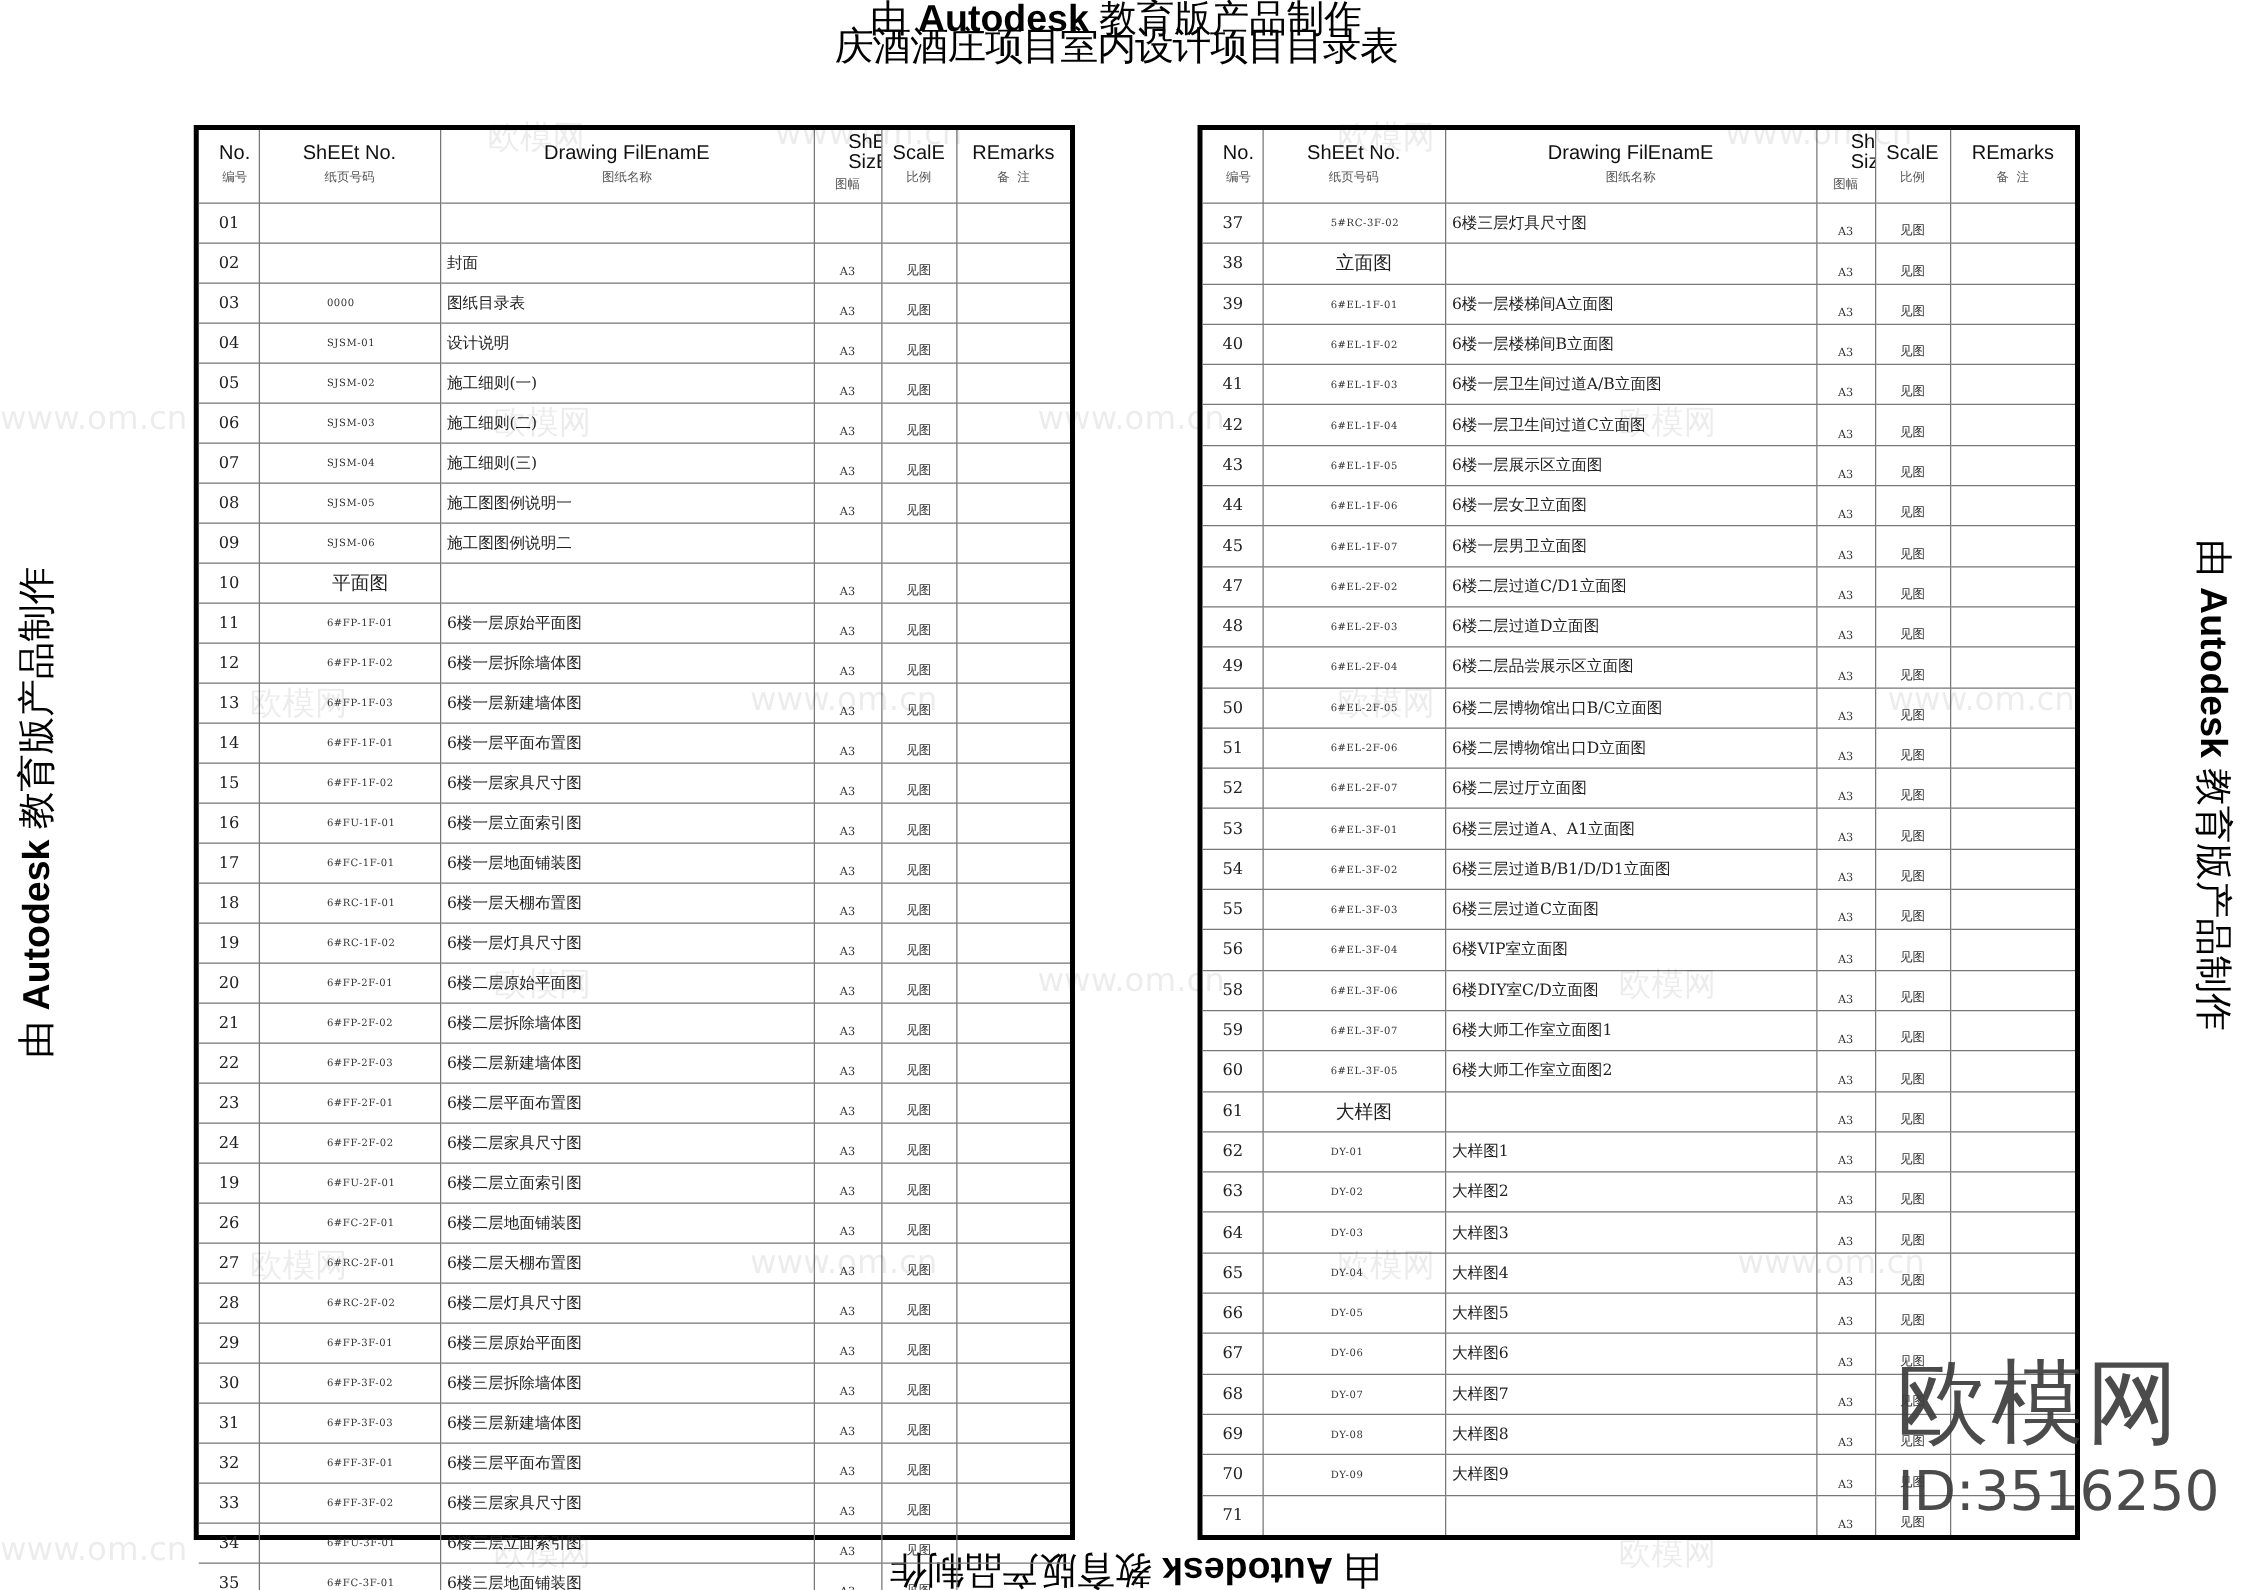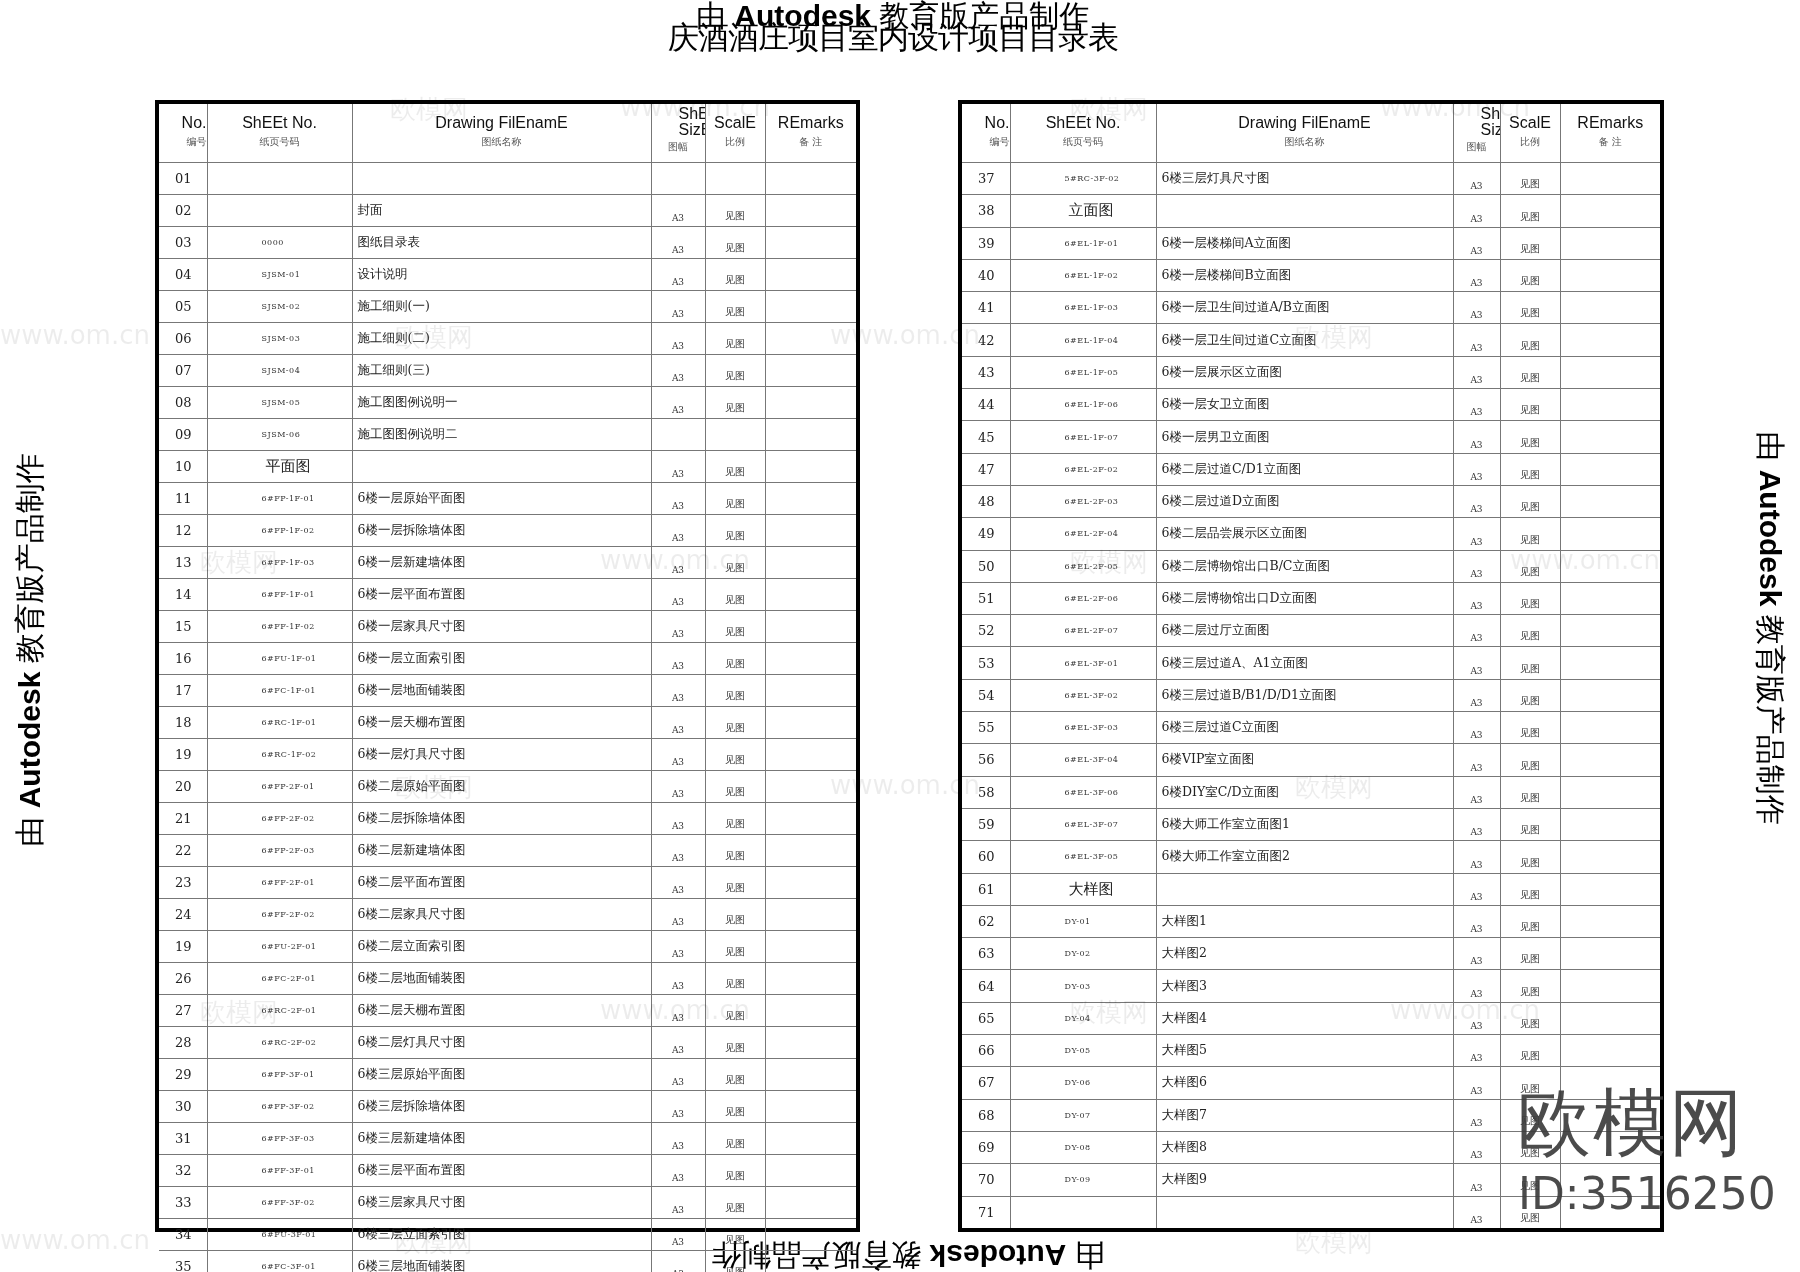--- a/index.html
+++ b/index.html
@@ -24,23 +24,23 @@
   th, td { border: 1px solid #777; padding: 0; overflow: hidden; white-space: nowrap; }
   tr:first-child th { border-top: none; }
   tr > *:first-child { border-left: none; }
   tr > *:last-child { border-right: none; }
   tbody tr:last-child td { border-bottom: none; }
 
   thead th { height: 58px; font-weight: normal; vertical-align: top; text-align: center; }
   .h-en { display: block; font-family: "Liberation Sans", sans-serif; font-size: 16px; color: #111;
           margin-top: 11px; line-height: 1; }
   .h-en.tight { margin-top: 2px; line-height: 16px; margin-left: 27px; }
-  .h-zh { display: block; font-family: Liberation Sans, sans-serif; font-size: 10px; color: #555;
+  .h-zh { display: block; font-family: Liberation Mono, monospace; font-size: 10px; color: #555;
           margin-top: 4px; }
-  th.col-no .h-en, th.col-no .h-zh { text-align: right; padding-left: 10px; }
+  th.col-no .h-en, th.col-no .h-zh { text-align: center; padding-left: 10px; }
 
   tbody td { height: 28px; font-size: 12px; }
   td.c-no { text-align: left; padding-left: 16px; font-size: 13px; color: #222; }
   td.c-sheet { text-align: left; padding-left: 54px; font-size: 8px; color: #333; letter-spacing: 0.5px; }
   td.c-sheet.section { padding-left: 58px; font-size: 15px; color: #222; letter-spacing: 0; }
   td.c-name { text-align: left; padding-left: 5px; font-size: 12.5px; color: #222;
               vertical-align: middle; }
   td.c-size { text-align: center; font-size: 9px; color: #333; vertical-align: bottom; padding-bottom: 3px; }
   td.c-scale { text-align: center; font-size: 10px; color: #333; vertical-align: bottom; padding-bottom: 3px; }
   td.c-rem { }

